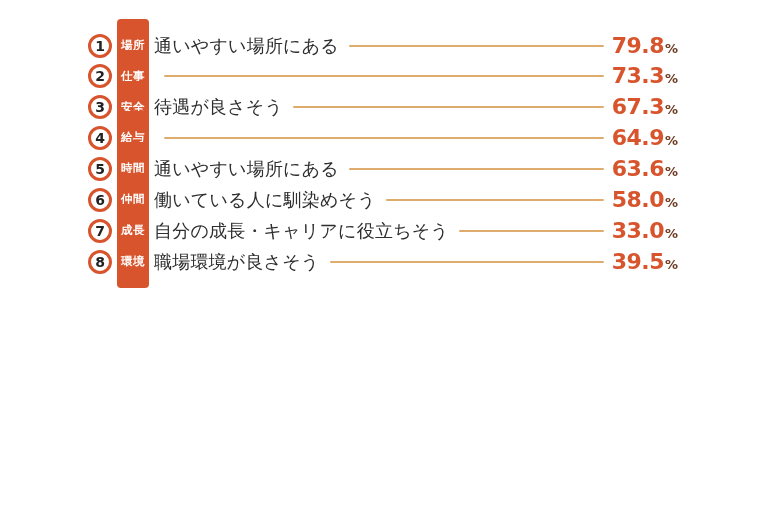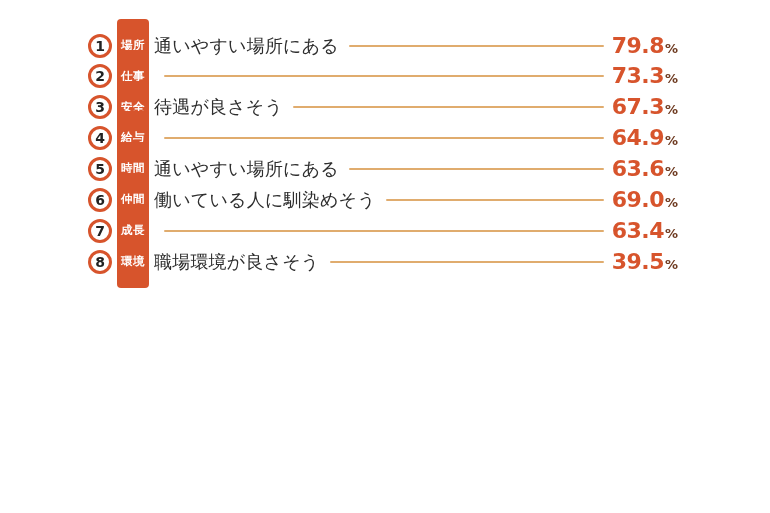--- a/index.html
+++ b/index.html
@@ -134,28 +134,29 @@
       <span class="label">通いやすい場所にある</span>
       <span class="leader"></span>
       <span class="pct"><span class="num">63.6</span><span class="unit">%</span></span>
     </div>
 
     <div class="row">
       <span class="rank">6</span>
       <span class="tag">仲間</span>
       <span class="label">働いている人に馴染めそう</span>
       <span class="leader"></span>
-      <span class="pct"><span class="num">69.0</span><span class="unit">%</span></span>
+      <span class="pct"><span class="num">58.0</span><span class="unit">%</span></span>
     </div>
 
     <div class="row">
       <span class="rank">7</span>
       <span class="tag">成長</span>
+      <span class="label">自分の成長・キャリアに役立ちそう</span>
       <span class="leader"></span>
-      <span class="pct"><span class="num">63.4</span><span class="unit">%</span></span>
+      <span class="pct"><span class="num">33.0</span><span class="unit">%</span></span>
     </div>
 
     <div class="row">
       <span class="rank">8</span>
       <span class="tag">環境</span>
       <span class="label">職場環境が良さそう</span>
       <span class="leader"></span>
       <span class="pct"><span class="num">39.5</span><span class="unit">%</span></span>
     </div>
 

